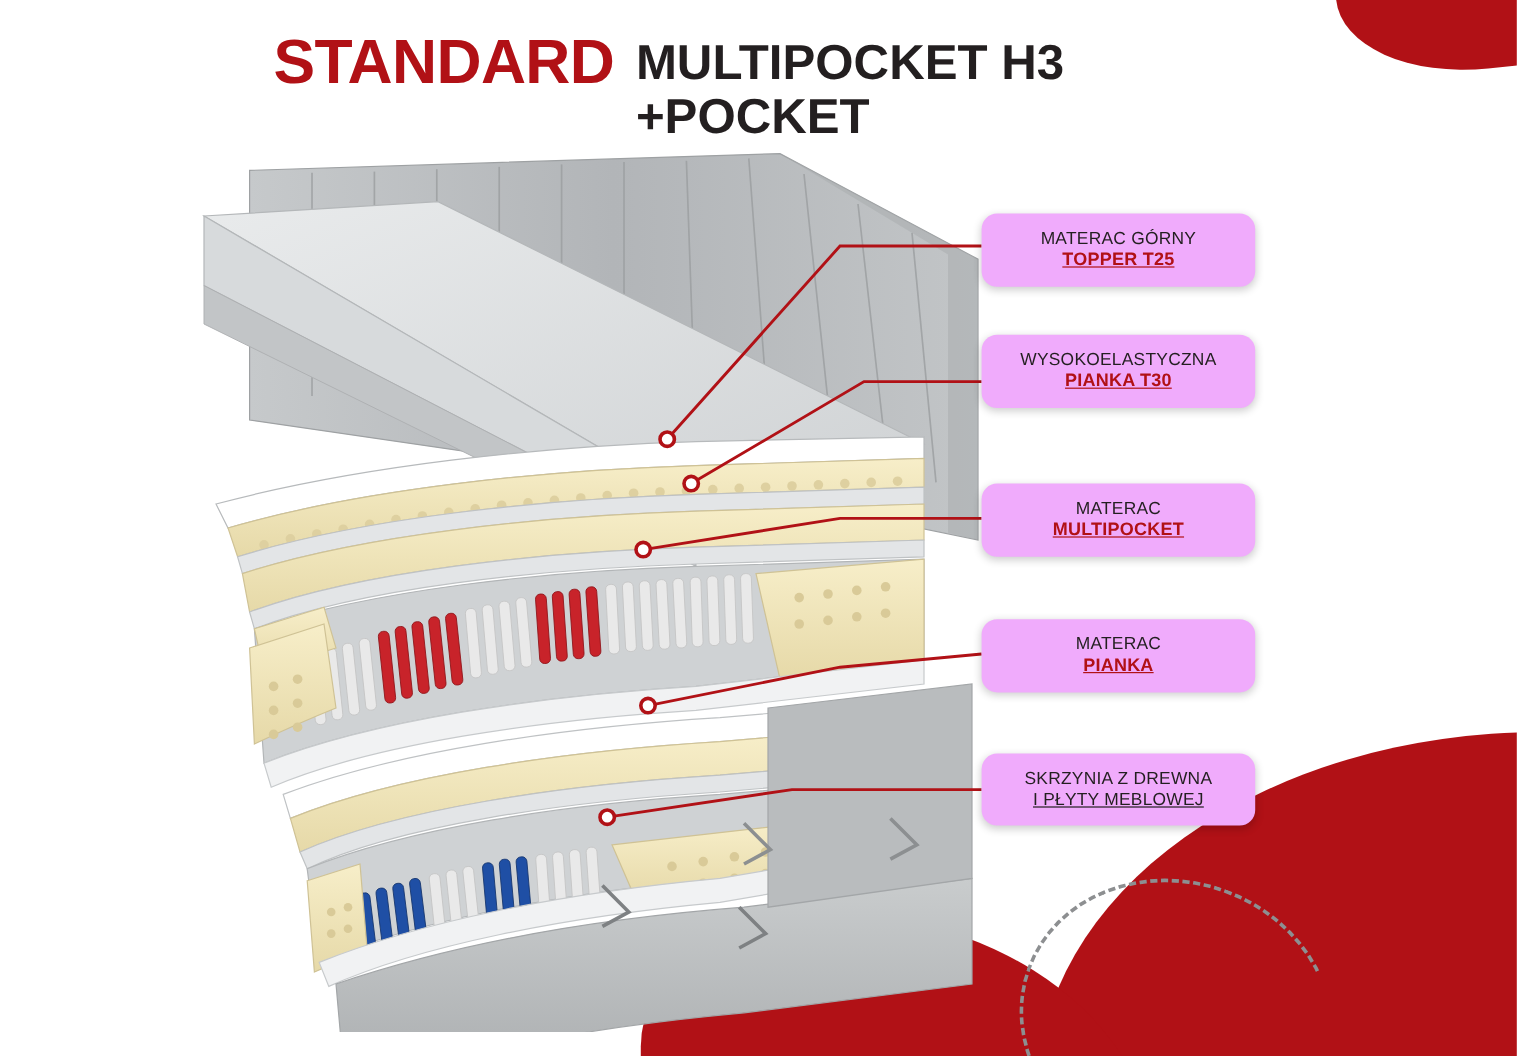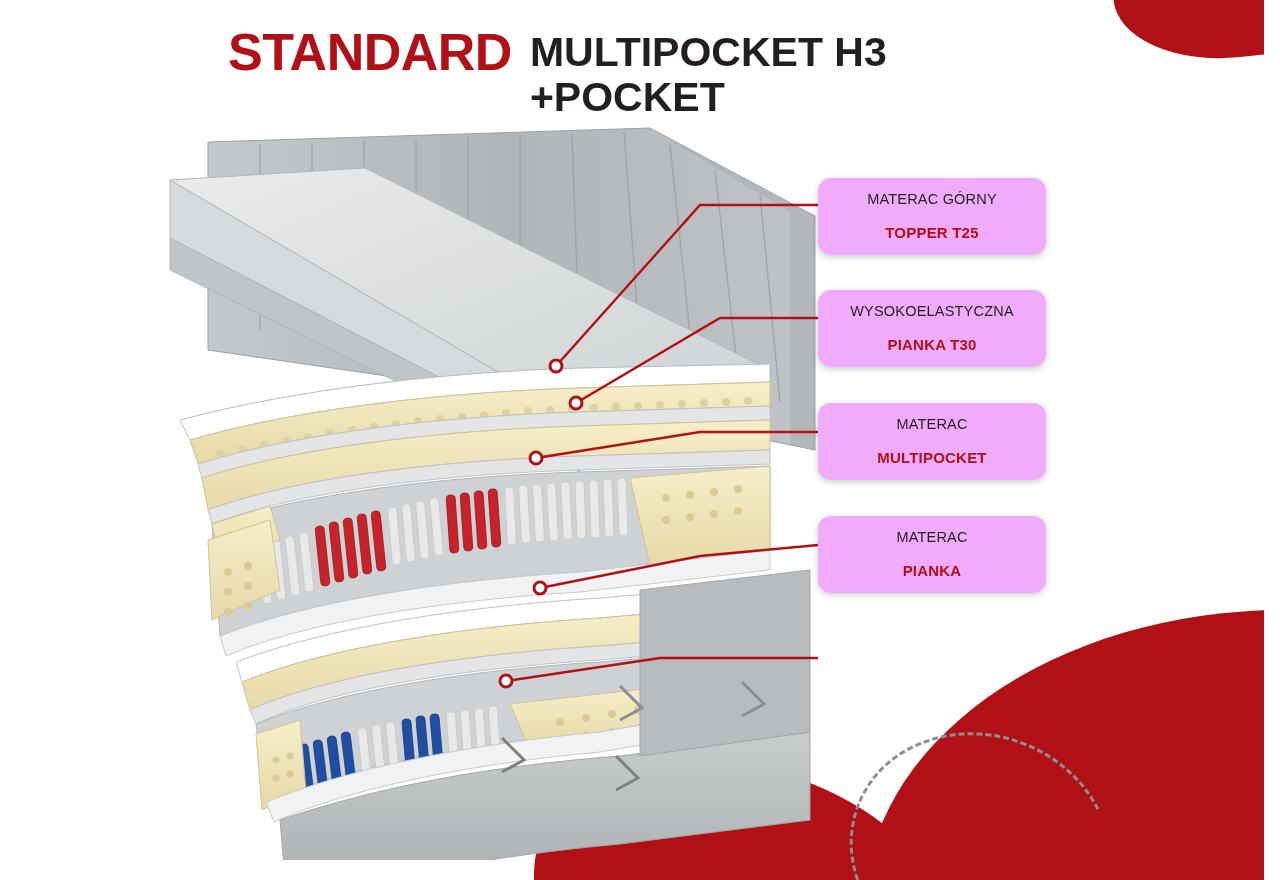--- a/index.html
+++ b/index.html
@@ -110,30 +110,31 @@
   .callout .l1 {
     font-size: 14.5px;
     color: #231f20;
     letter-spacing: 0.2px;
   }
   .callout .l2 {
     font-size: 15px;
     font-weight: bold;
     color: #b11116;
     letter-spacing: 0.2px;
-    margin-top: 16px;
+    margin-top: 0;
+    text-decoration: underline;
   }
   .callout .l2.dark {
     color: #231f20;
     font-weight: normal;
     font-size: 14.5px;
   }
 
   .c1 { left: 818px; top: 178px; }
-  .c2 { left: 818px; top: 290px; }
+  .c2 { left: 818px; top: 279px; }
   .c3 { left: 818px; top: 403px; }
   .c4 { left: 818px; top: 516px; }
   .c5 { left: 818px; top: 628px; }
 
   
   #overlay {
     position: absolute;
     left: 0; top: 0;
     width: 1280px;
     height: 880px;
@@ -423,14 +424,18 @@
   <div class="callout c3">
     <div class="l1">MATERAC</div>
     <div class="l2">MULTIPOCKET</div>
   </div>
 
   <div class="callout c4">
     <div class="l1">MATERAC</div>
     <div class="l2">PIANKA</div>
   </div>
 
+  <div class="callout c5">
+    <div class="l1">SKRZYNIA Z DREWNA</div>
+    <div class="l2 dark">I PŁYTY MEBLOWEJ</div>
+  </div>
 
 </div>
 
 </body></html>

